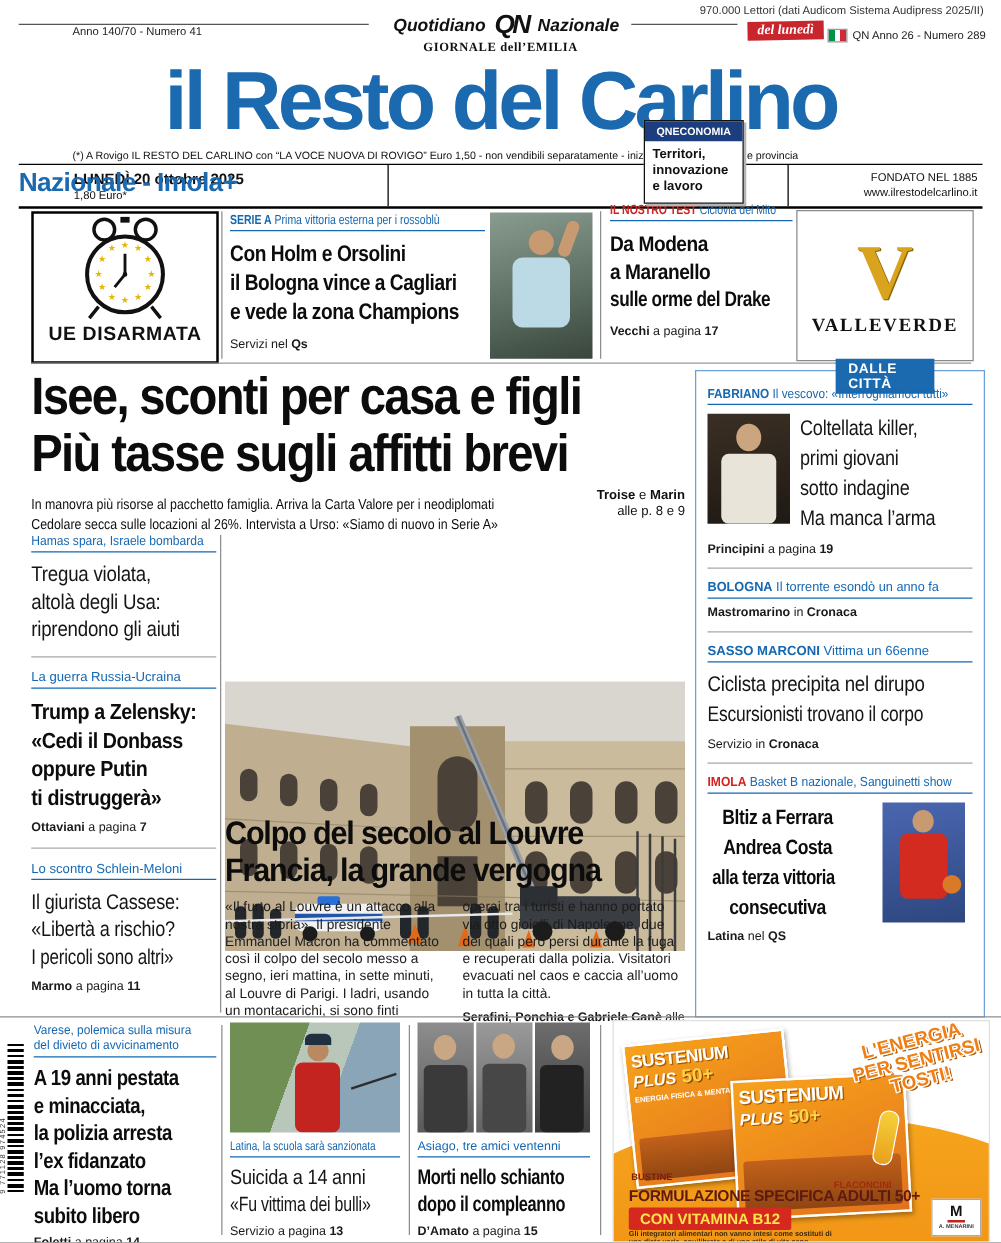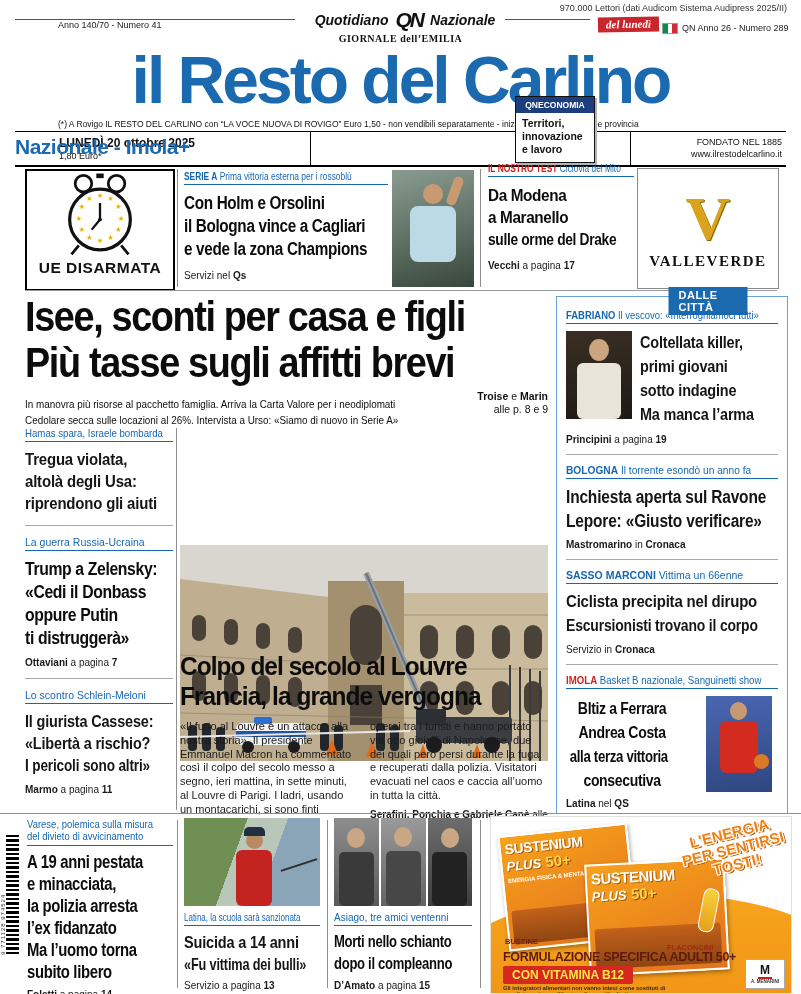--- a/index.html
+++ b/index.html
@@ -10,21 +10,21 @@
   .sx77{transform:scaleX(.77);} .sx80{transform:scaleX(.80);}
   .sx81{transform:scaleX(.81);} .sx82{transform:scaleX(.82);} .sx85{transform:scaleX(.85);}
   .sx86{transform:scaleX(.86);} .sx88{transform:scaleX(.88);} .sx90{transform:scaleX(.90);}
   .sx92{transform:scaleX(.92);} .sx94{transform:scaleX(.94);} .sx95{transform:scaleX(.95);}
   .sx97{transform:scaleX(.97);}
   .kick{color:#1567b2;border-bottom:1.5px solid #1567b2;padding-bottom:2px;font-size:10.5px;overflow:visible;}
   .kick .kline{transform-origin:0 50%;white-space:nowrap;}
   .kick b{font-weight:800;}
   .redtag{color:#d3221f !important;}
   .hl{font-weight:800;color:#0c0c0c;letter-spacing:-0.4px;}
-  .hl.light{font-weight:700;letter-spacing:-0.2px;color:#151515;}
+  .hl.light{font-weight:400;letter-spacing:-0.2px;color:#151515;}
   .byl{font-size:10px;color:#1a1a1a;}
   .byl b{font-weight:800;}
   .divider{height:1px;background:#a8a8a8;}
   .vr{position:absolute;width:1px;background:#8e8e8e;}
   .photo{position:relative;overflow:hidden;}
   .badge{background:#1b6ab0;color:#fff;font-weight:800;font-size:11px;letter-spacing:.5px;padding:2px 10px;}
   .gold-v{font-family:"Liberation Serif",serif;font-weight:800;color:#d9a31d;text-shadow:1px 1px 0 #8a6508;}
 </style>
 </head>
 <body>
@@ -293,24 +293,20 @@
           <div class="hline sx85">sotto indagine</div>
           <div class="hline sx85">Ma manca l’arma</div>
         </div>
       </div>
       <div class="byl" style="margin-top:7px;"><b>Principini</b><span> a pagina </span><b>19</b></div>
       <div class="divider" style="margin:9px 0;"></div>
 
       <div class="kick">
           <div class="kline sx97"><b>BOLOGNA</b><span> Il torrente esondò un anno fa</span></div>
         </div>
-      <div class="hl light" style="font-size:18px;line-height:24px;margin-top:6px;">
-        <div class="hline sx86">Inchiesta aperta sul Ravone</div>
-        <div class="hline sx86">Lepore: «Giusto verificare»</div>
-      </div>
       <div class="byl" style="margin-top:6px;"><b>Mastromarino</b><span> in </span><b>Cronaca</b></div>
       <div class="divider" style="margin:9px 0;"></div>
 
       <div class="kick">
           <div class="kline"><b>SASSO MARCONI</b><span> Vittima un 66enne</span></div>
         </div>
       <div class="hl light" style="font-size:17px;line-height:24px;margin-top:6px;">
         <div class="hline sx88">Ciclista precipita nel dirupo</div>
         <div class="hline sx82">Escursionisti trovano il corpo</div>
       </div>

